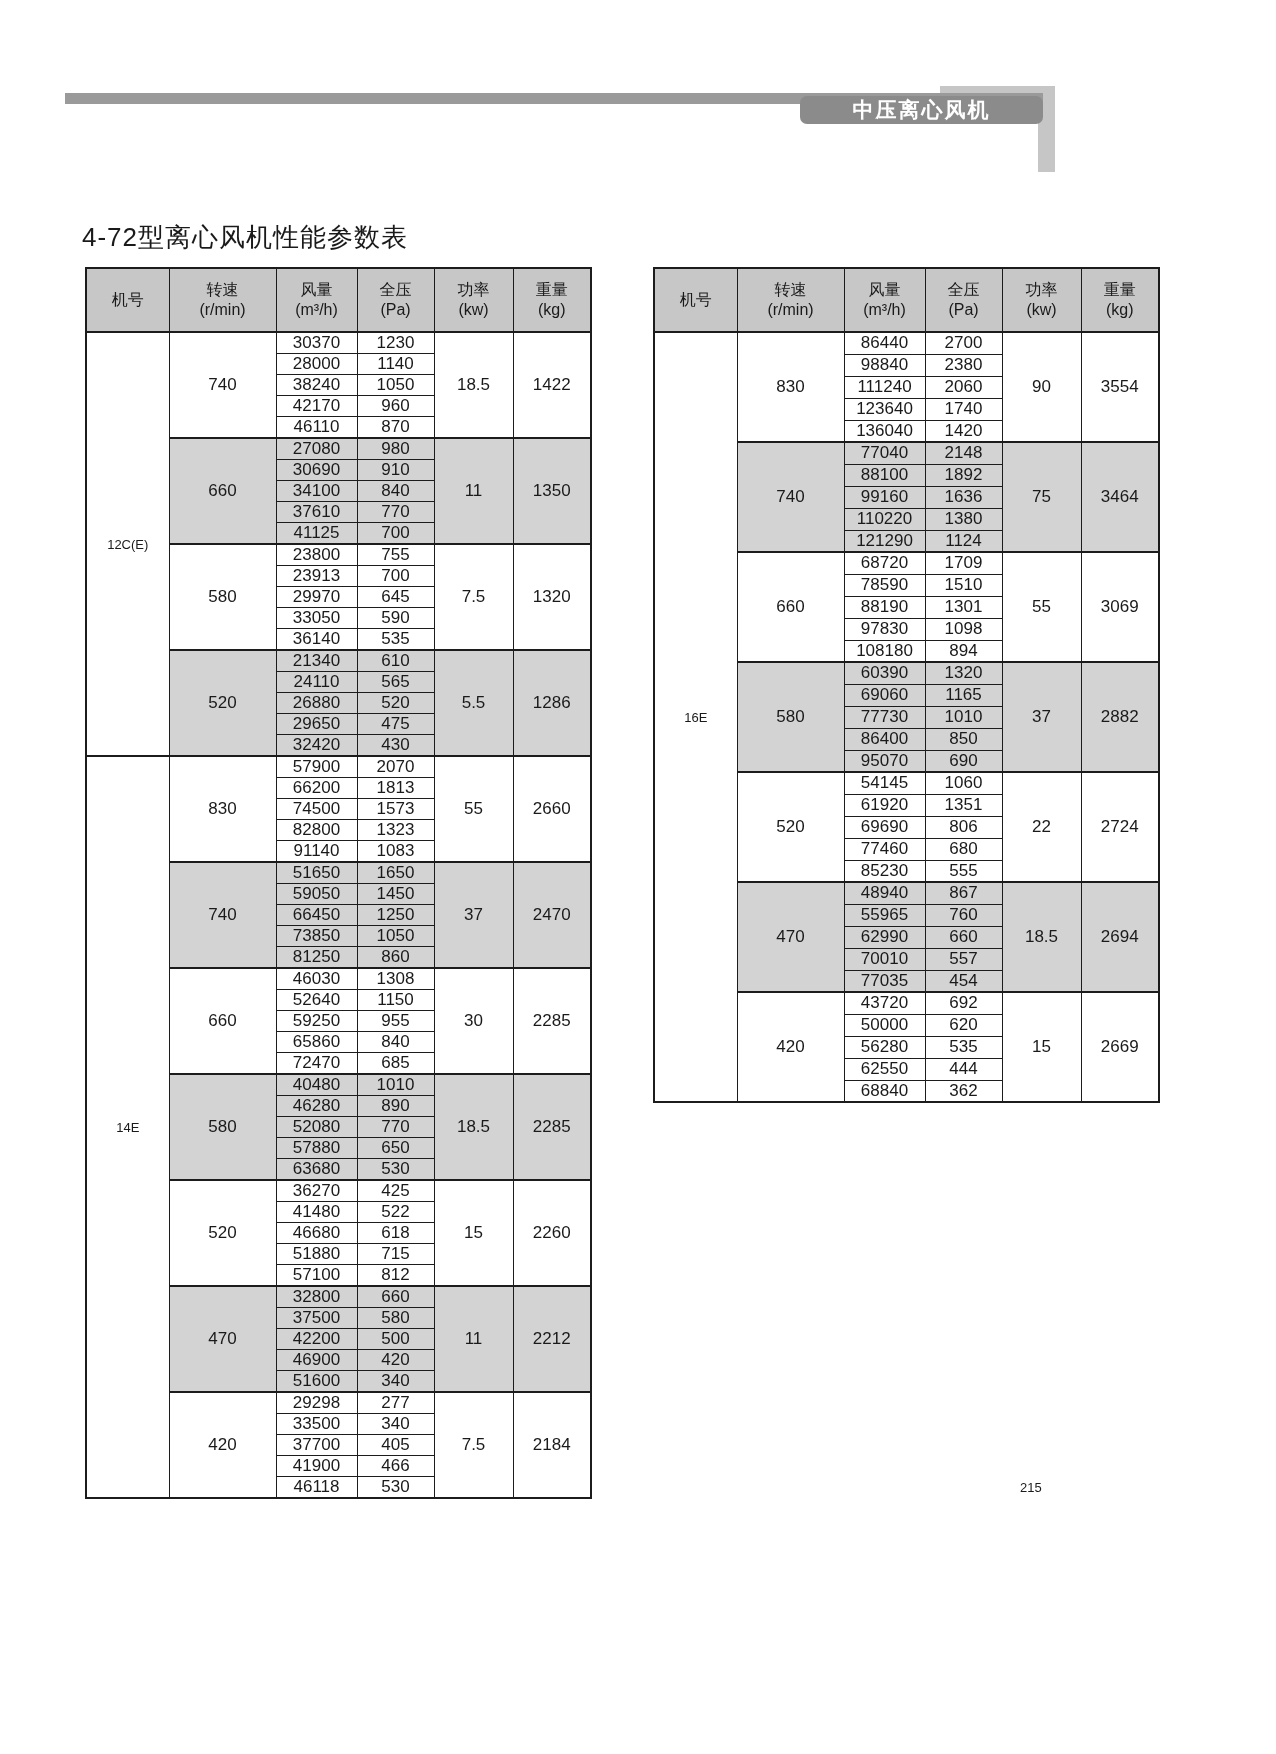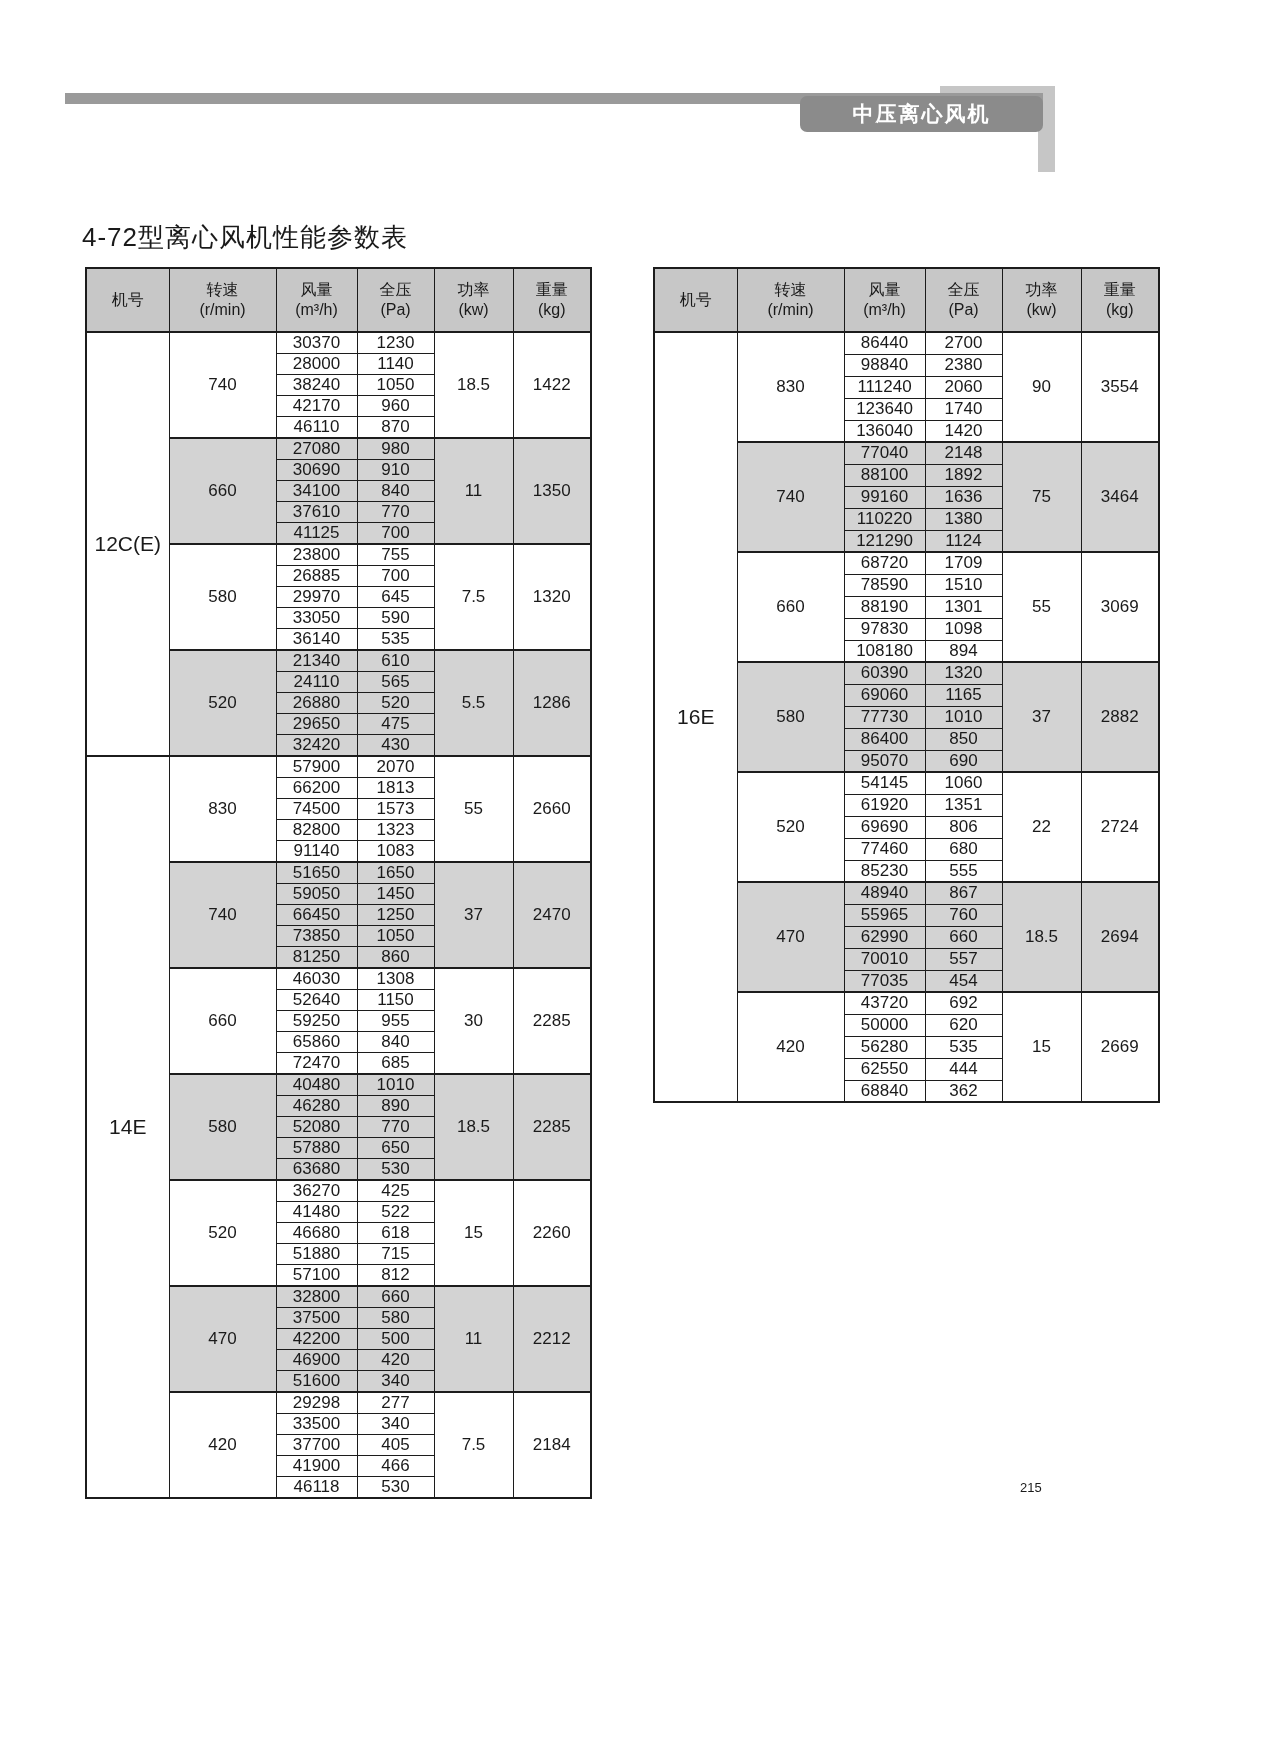--- a/index.html
+++ b/index.html
@@ -18,21 +18,21 @@
   .side-strip {
     position: absolute; left: 1038px; top: 86px;
     width: 17px; height: 86px; background: #c6c6c6;
   }
   .header-rule {
     position: absolute; left: 65px; top: 93px;
     width: 978px; height: 11px; background: #9a9a9a;
   }
   .header-tab {
     position: absolute; left: 800px; top: 96px;
-    width: 243px; height: 36px;
+    width: 243px; height: 28px;
     background: #8b8b8b; border-radius: 7px;
     display: flex; align-items: center; justify-content: center;
     color: #ffffff; font-weight: bold; font-size: 21px; letter-spacing: 2px;
   }
   
   .page-title {
     position: absolute; left: 82px; top: 220px;
     font-size: 26px; font-weight: normal; letter-spacing: 1px;
     margin: 0;
   }
@@ -59,21 +59,21 @@
     background: #c7c7c7;
     font-weight: normal;
     font-size: 16px;
     border-bottom: 2px solid #1c1c1c;
     line-height: 1.25;
   }
   .t-left  tbody tr { height: 21px; }
   .t-right tbody tr { height: 22px; }
   td.band { background: #d3d3d3; }
   tr.group-start td, tr.model-start td { border-top: 2px solid #1c1c1c; }
-  td.cell-model { background: #ffffff; font-size: 21px; }
+  td.cell-model { background: #ffffff; font-size: 13px; }
   
   .page-number {
     position: absolute; left: 1020px; top: 1480px;
     font-size: 13px;
   }
 </style>
 </head>
 <body>
 
 <div class="top-strip"></div>
@@ -171,21 +171,21 @@
           <td class="cell-pressure band">700</td>
         </tr>
         <tr class="group-start">
           <td class="cell-speed" rowspan="5">580</td>
           <td class="cell-flow">23800</td>
           <td class="cell-pressure">755</td>
           <td class="cell-power" rowspan="5">7.5</td>
           <td class="cell-weight" rowspan="5">1320</td>
         </tr>
         <tr>
-          <td class="cell-flow">26885</td>
+          <td class="cell-flow">23913</td>
           <td class="cell-pressure">700</td>
         </tr>
         <tr>
           <td class="cell-flow">29970</td>
           <td class="cell-pressure">645</td>
         </tr>
         <tr>
           <td class="cell-flow">33050</td>
           <td class="cell-pressure">590</td>
         </tr>

